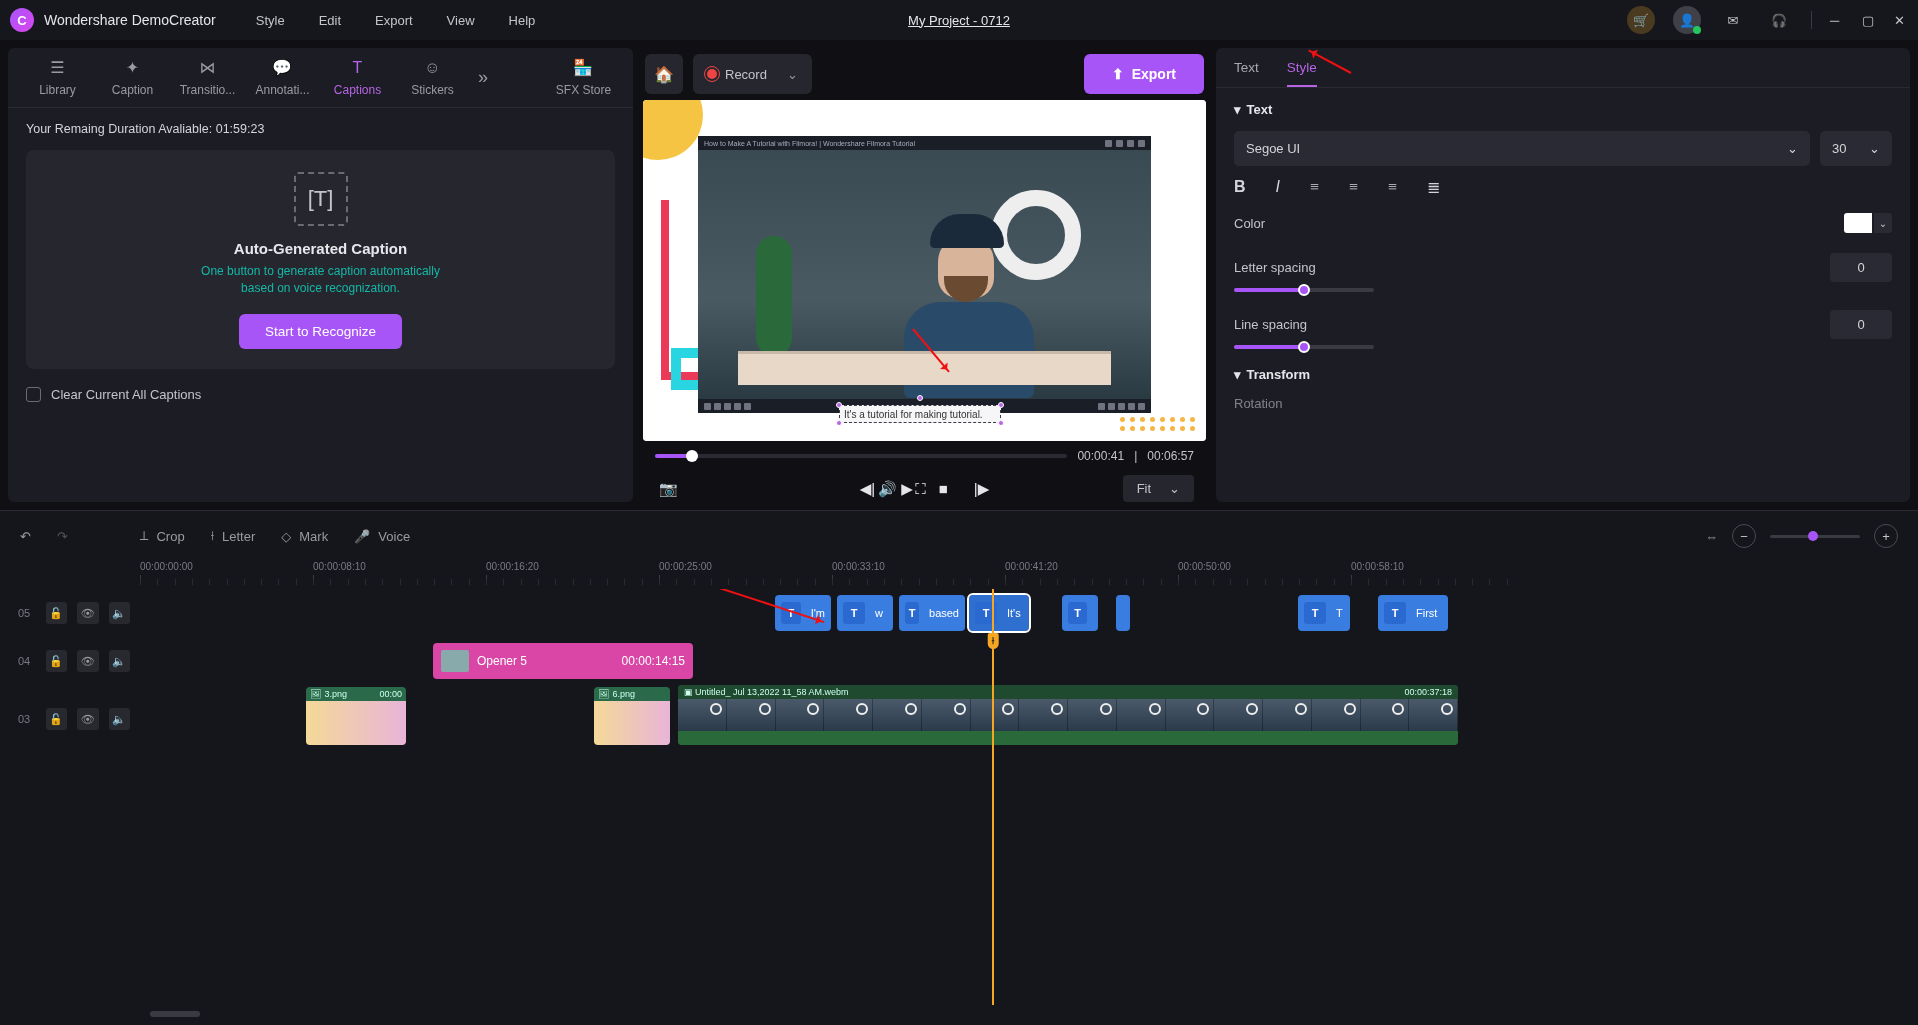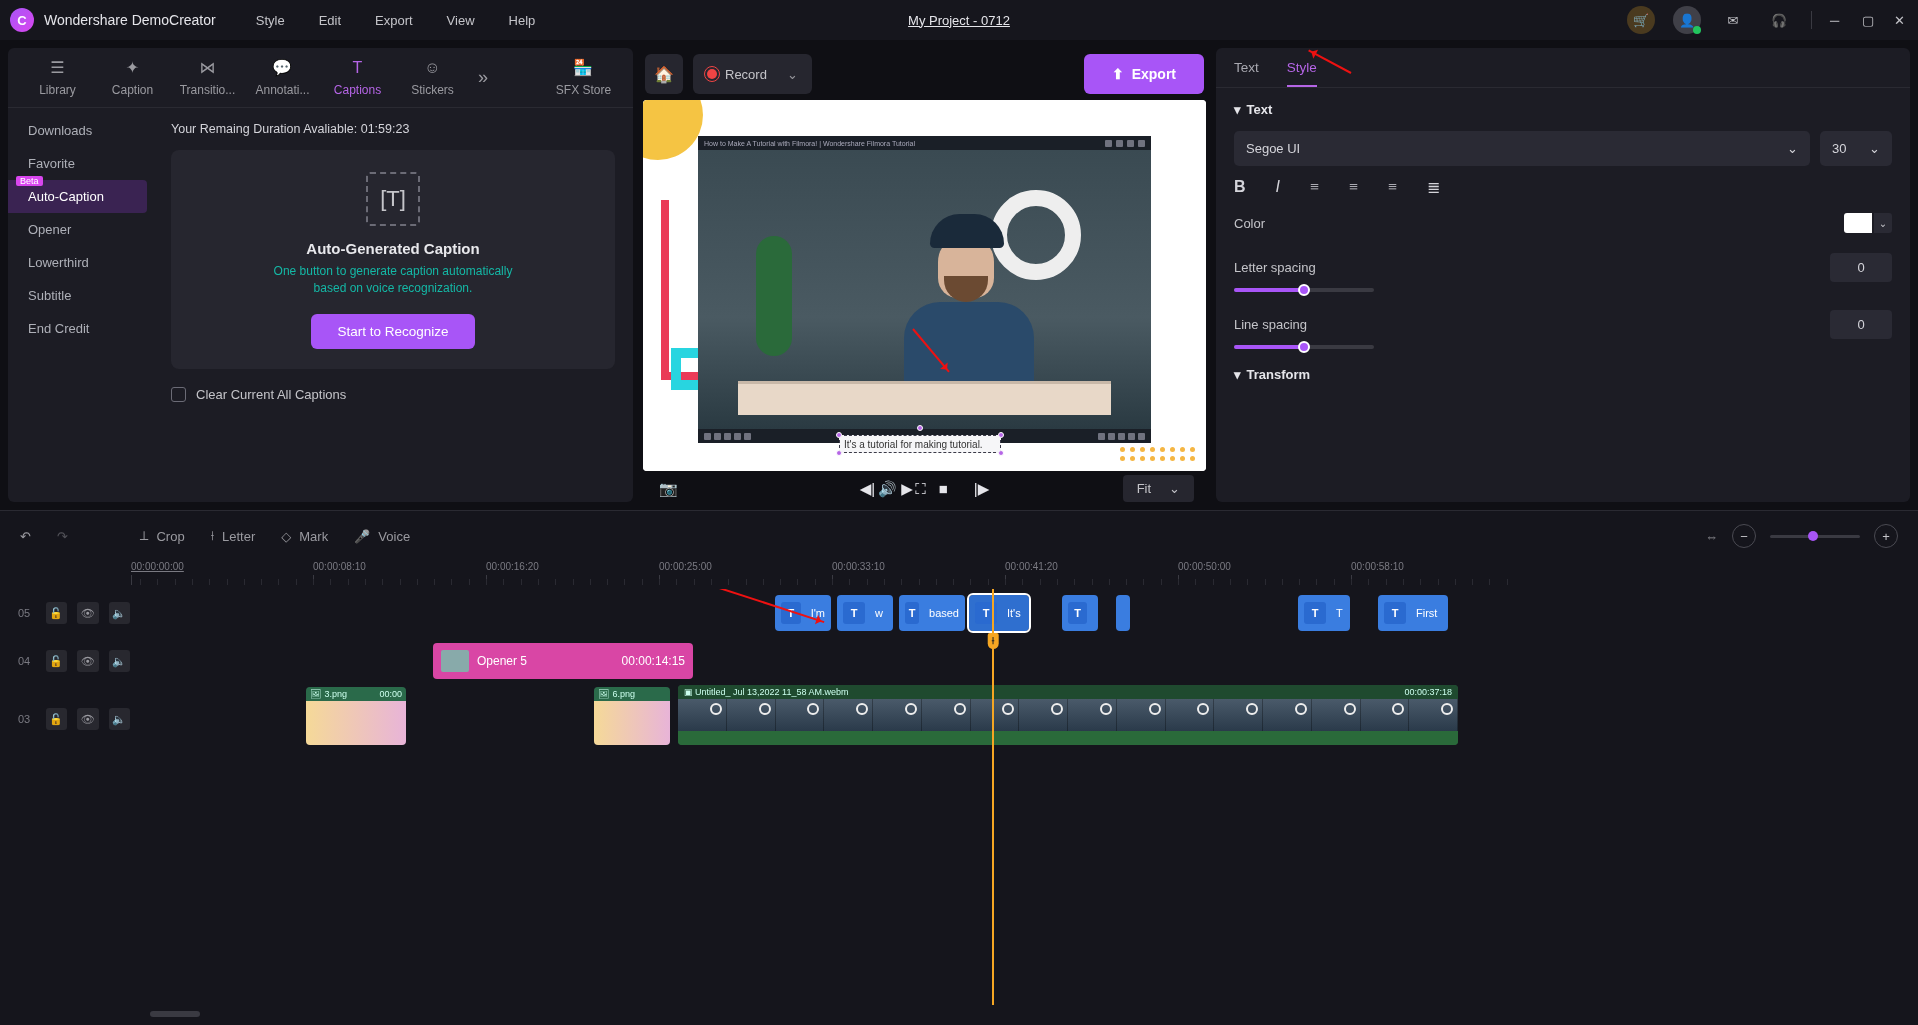--- a/index.html
+++ b/index.html
@@ -223,29 +223,20 @@
             <div class="main-tab-icon">☺</div>
             <div class="main-tab-label">Stickers</div>
           </div>
         <div class="more-btn">»</div>
         <div class="main-tab sfx-tab">
             <div class="main-tab-icon">🏪</div>
             <div class="main-tab-label">SFX Store</div>
           </div>
       </div>
       <div class="left-body">
-        <div class="cat-sidebar">
-          <div class="cat-item">Downloads</div>
-          <div class="cat-item">Favorite</div>
-          <div class="cat-item active"><span class="beta">Beta</span><span>Auto-Caption</span></div>
-          <div class="cat-item">Opener</div>
-          <div class="cat-item">Lowerthird</div>
-          <div class="cat-item">Subtitle</div>
-          <div class="cat-item">End Credit</div>
-        </div>
         <div class="caption-pane">
           <div class="duration-text">Your Remaing Duration Avaliable: 01:59:23</div>
           <div class="caption-card">
             <div class="caption-big-icon">[T]</div>
             <div class="caption-title">Auto-Generated Caption</div>
             <div class="caption-desc">One button to generate caption automatically based on voice recognization.</div>
             <button class="recognize-btn">Start to Recognize</button>
           </div>
           <div class="clear-row">
             <div class="checkbox"></div>
@@ -330,20 +321,29 @@
               <span></span>
               <span></span>
               <span></span>
               <span></span>
               <span></span>
               <span></span>
               <span></span>
             </div>
         </div>
       </div>
+      <div class="scrub-row">
+        <div class="scrub-track">
+            <div class="scrub-fill"></div>
+            <div class="scrub-thumb"></div>
+          </div>
+        <span class="time-txt">00:00:41</span>
+        <span class="time-txt">|</span>
+        <span class="time-txt">00:06:57</span>
+      </div>
       <div class="ctrl-row" style="position:relative;">
         <div class="ctrl-btn">📷</div>
         <div class="ctrl-center">
           <div class="ctrl-btn">◀|</div>
           <div class="ctrl-btn">▶</div>
           <div class="ctrl-btn">■</div>
           <div class="ctrl-btn">|▶</div>
         </div>
         <div class="ctrl-btn" style="margin-left:auto;">🔊</div>
         <div class="ctrl-btn">⛶</div>
@@ -404,20 +404,23 @@
           <div class="num-box">0</div>
         </div>
         <div class="slider" style="width:140px;">
             <div class="slider-fill" style="width:50%;"></div>
             <div class="slider-thumb" style="left:50%;"></div>
           </div>
         <div class="rp-section-head">
             <span>▾</span>
             <span>Transform</span>
           </div>
+        <div class="rp-prop" style="opacity:.6;">
+          <div class="rp-label">Rotation</div>
+        </div>
       </div>
     </div>
   </div>
 
   <div class="timeline">
     <div class="tl-toolbar">
       <div class="tl-tool">↶</div>
       <div class="tl-tool dis">↷</div>
       <div style="width:20px;"></div>
       <div class="tl-tool">
@@ -440,21 +443,21 @@
         <div class="tl-tool">⇔</div>
         <div class="tl-icon-btn">−</div>
         <div class="zoom-slider">
             <div class="zt"></div>
           </div>
         <div class="tl-icon-btn">+</div>
       </div>
     </div>
 
     <div class="ruler">
-      <div class="ruler-mark" style="left:1px;text-decoration:underline;">00:00:00:00</div>
+      <div class="ruler-mark" style="left:10px;">00:00:00:00</div>
       <div class="ruler-mark" style="left:183px;">00:00:08:10</div>
       <div class="ruler-mark" style="left:356px;">00:00:16:20</div>
       <div class="ruler-mark" style="left:529px;">00:00:25:00</div>
       <div class="ruler-mark" style="left:702px;">00:00:33:10</div>
       <div class="ruler-mark" style="left:875px;">00:00:41:20</div>
       <div class="ruler-mark" style="left:1048px;">00:00:50:00</div>
       <div class="ruler-mark" style="left:1221px;">00:00:58:10</div>
     <div class="tick" style="left: 10px;"></div>
         <div class="tick" style="left: 27.3px;"></div>
         <div class="tick" style="left: 44.6px;"></div>

